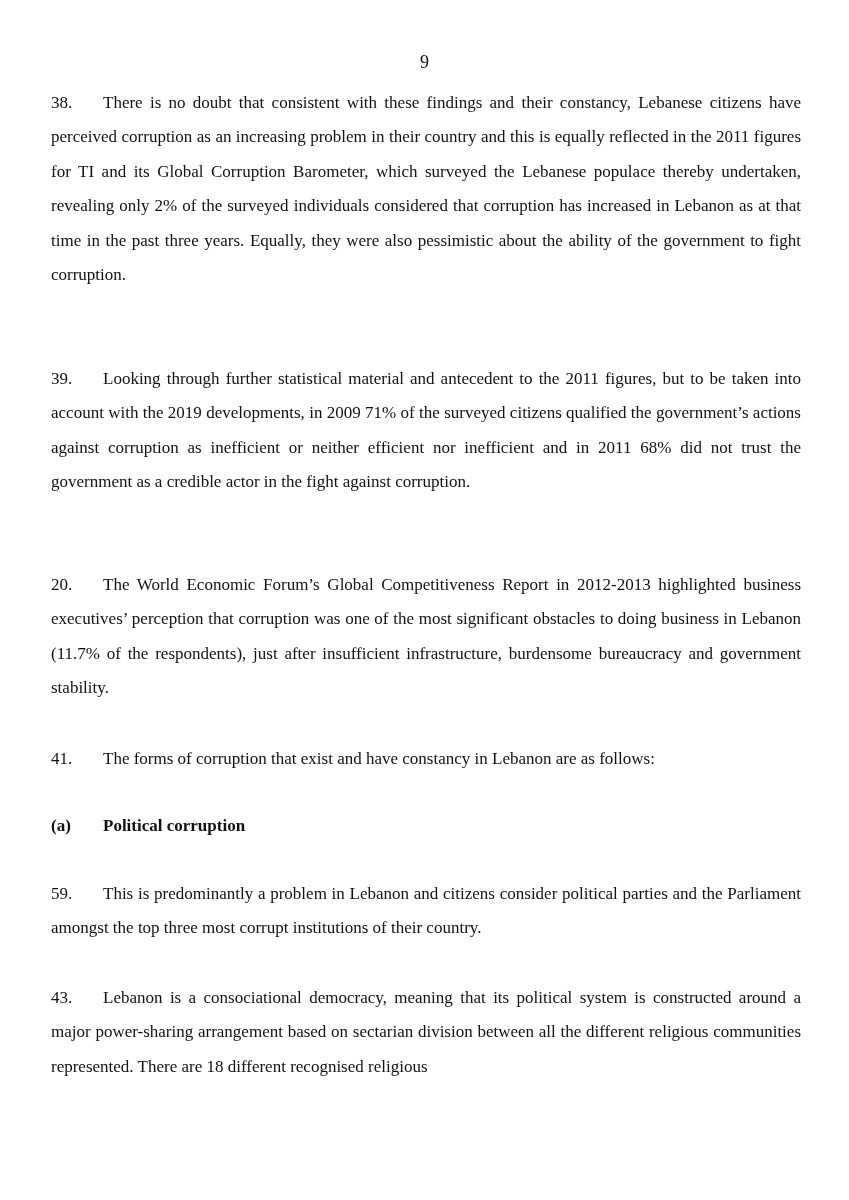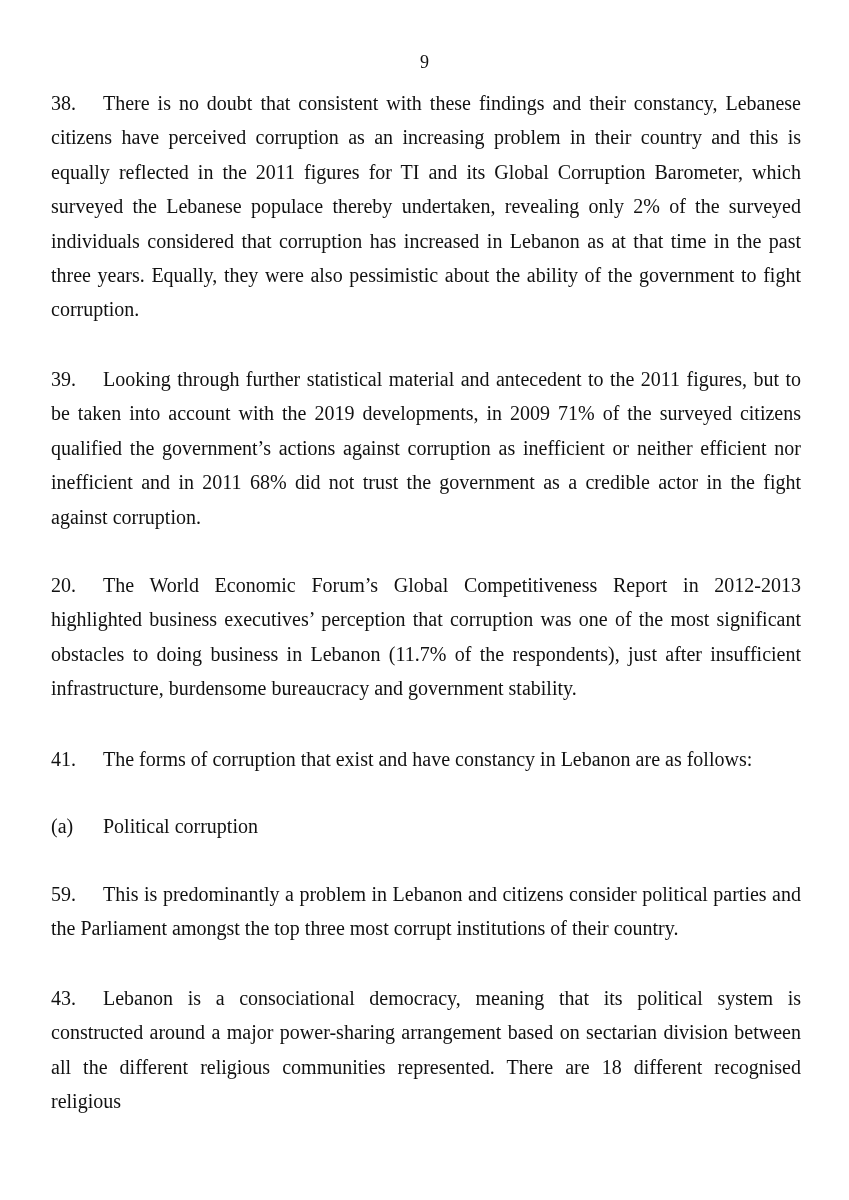--- a/index.html
+++ b/index.html
@@ -21,31 +21,31 @@
       left: 0;
       width: 849px;
       text-align: center;
       font-size: 18px;
       line-height: 24px;
     }
     .block {
       position: absolute;
       left: 51px;
       width: 750px;
-      font-size: 20px;
+      font-size: 17px;
       line-height: 34.4px;
       text-align: justify;
       text-align-last: left;
     }
     .num {
       display: inline-block;
       width: 52px;
     }
     .heading {
-      font-weight: normal;
+      font-weight: bold;
     }
     .heading .num {
       width: 52px;
     }
     #p38 { top: 86px; }
     #p39 { top: 362px; }
     #p40 { top: 568px; }
     #p41 { top: 742px; }
     #pa  { top: 809px; }
     #p42 { top: 877px; }

